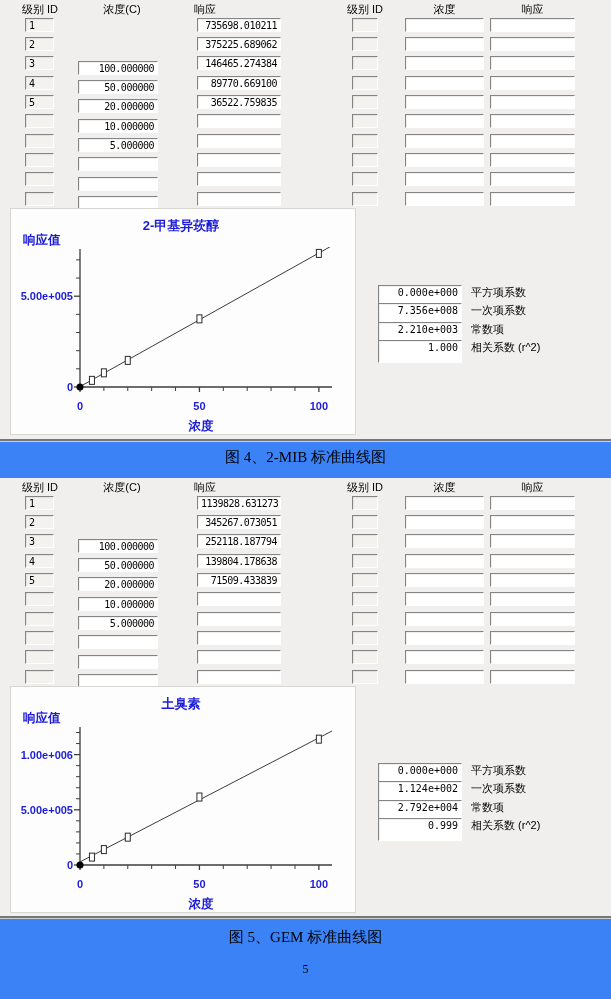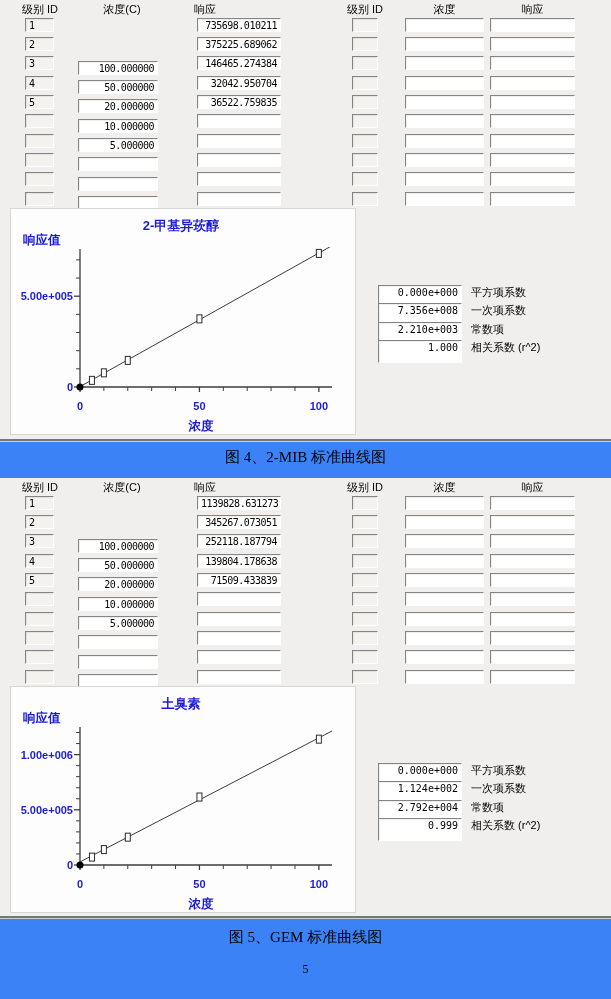--- a/index.html
+++ b/index.html
@@ -85,21 +85,21 @@
             <span class="box resp">375225.689062</span>
           </div>
           <div class="trow">
             <span class="box idbox">3</span>
             <span class="box conc">20.000000</span>
             <span class="box resp">146465.274384</span>
           </div>
           <div class="trow">
             <span class="box idbox">4</span>
             <span class="box conc">10.000000</span>
-            <span class="box resp">32042.950704</span>
+            <span class="box resp">89770.669100</span>
           </div>
           <div class="trow">
             <span class="box idbox">5</span>
             <span class="box conc">5.000000</span>
             <span class="box resp">36522.759835</span>
           </div>
           <div class="trow">
             <span class="box idbox"></span>
             <span class="box conc"></span>
             <span class="box resp"></span>

